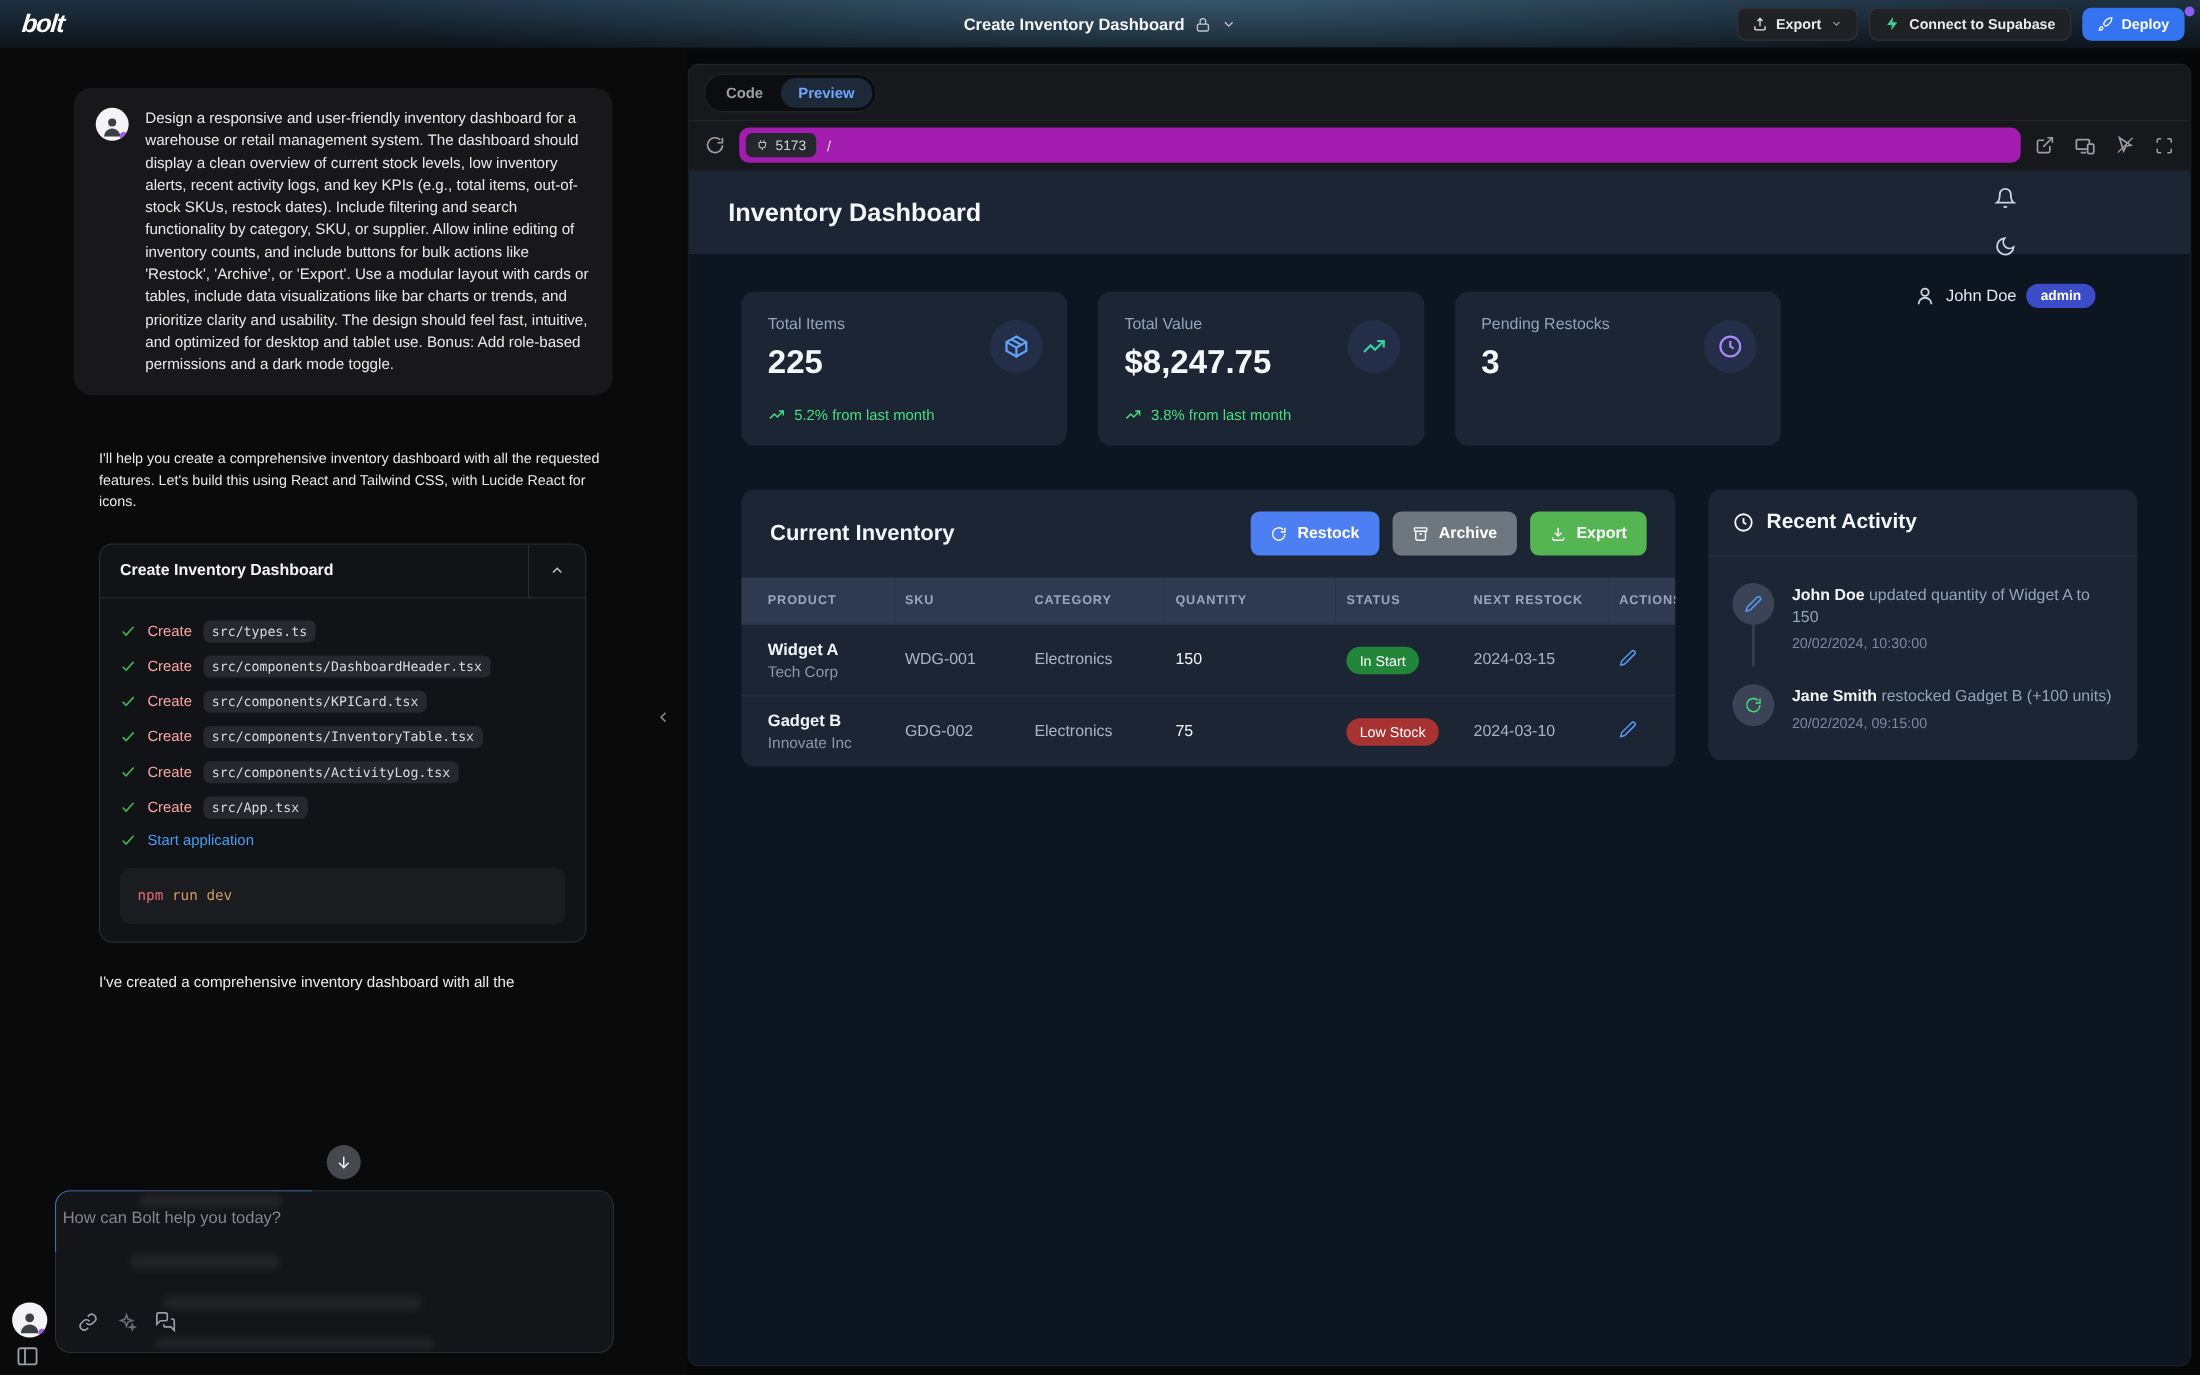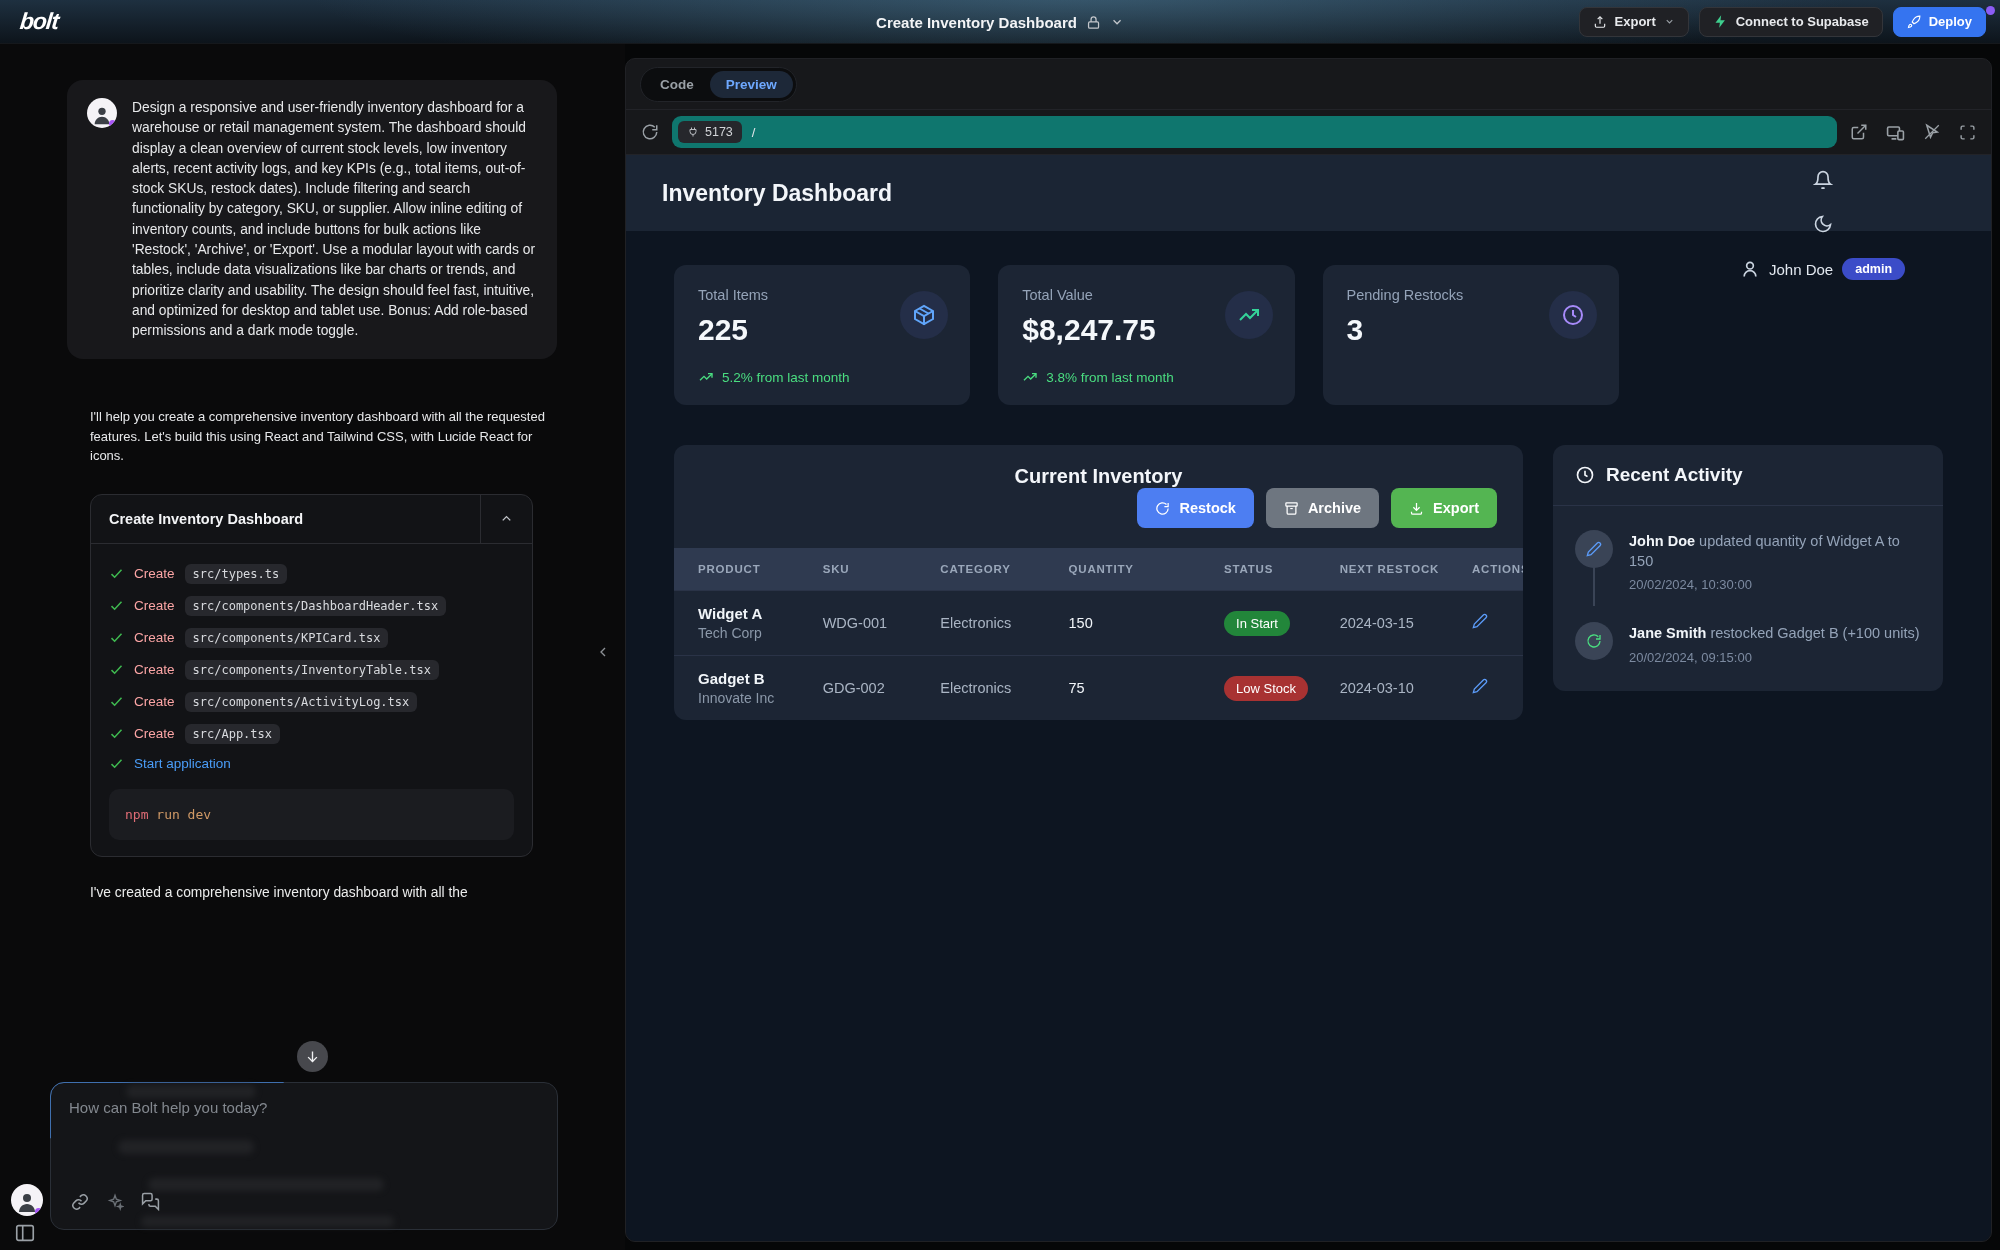--- a/index.html
+++ b/index.html
@@ -59,21 +59,21 @@
   .ai-outro { margin:26px 68px 0 90px; font-size:13.8px; line-height:1.5; color:#eceded; }
 
   .scroll-btn { position:absolute; left:297px; bottom:178px; width:31px; height:31px;
     border-radius:50%; background:#47484d; display:flex; align-items:center;
     justify-content:center; cursor:pointer; z-index:4; }
 
   .chat-input { position:absolute; left:50px; bottom:20px; width:508px; height:148px;
     background:#141518; border:1px solid #2a2f37; border-radius:14px; z-index:3; }
   .chat-input::before { content:""; position:absolute; inset:-1px; border-radius:14px;
     border:1px solid #3f6fae; clip-path:polygon(0 0,46% 0,46% 38%,0 38%); pointer-events:none; }
-  .chat-input textarea { position:absolute; left:18px; top:16px; width:440px; height:60px;
+  .chat-input textarea { position:absolute; left:6px; top:16px; width:440px; height:60px;
     background:transparent; border:none; outline:none; resize:none; color:#d6d8db;
     font-family:"Liberation Sans", sans-serif; font-size:15px; }
   .chat-input textarea::placeholder { color:#83888f; }
   .input-icons { position:absolute; left:20px; bottom:18px; display:flex; gap:17px; }
   .blur-blob { position:absolute; background:#242528; border-radius:7px;
     filter:blur(3px); opacity:.85; }
 
   .rail-avatar { position:absolute; left:11px; bottom:34px; }
   .rail-panel { position:absolute; left:14px; bottom:6px; cursor:pointer; }
 
@@ -84,21 +84,21 @@
   .preview-panel { flex:1; margin:14px 8px 8px 0; background:#17181b; border-radius:10px;
     overflow:hidden; display:flex; flex-direction:column; border:1px solid #202125; }
   .tabs-row { height:50px; display:flex; align-items:center; padding:0 14px; }
   .tab-group { display:flex; align-items:center; background:#0c0d0f; border:1px solid #222429;
     border-radius:999px; padding:3px; }
   .tab { padding:6px 16px; font-size:13.5px; font-weight:600; color:#9aa0a6;
     border-radius:999px; cursor:pointer; }
   .tab.active { background:#1d2838; color:#6ea8fe; }
   .url-row { height:46px; display:flex; align-items:center; gap:13px; padding:0 15px;
     border-top:1px solid #222328; border-bottom:1px solid #222328; }
-  .url-bar { flex:1; height:32px; background:#0f766e; border-radius:9px; display:flex;
+  .url-bar { flex:1; height:32px; background:#a21caf; border-radius:9px; display:flex;
     align-items:center; gap:10px; padding:0 6px; }
   .port-badge { display:flex; align-items:center; gap:6px; background:#26272c;
     border-radius:6px; padding:4px 9px; font-size:12.5px; color:#d2d4d8; }
   .url-path { font-size:13px; color:#e5e7eb; }
   .url-icons { display:flex; align-items:center; gap:18px; color:#9aa0a6; }
 
   
   .app { flex:1; background:#0d1521; overflow:hidden; }
   .app-header { height:76px; background:#1b2534; display:flex; align-items:center;
     padding:0 36px; }
@@ -121,21 +121,21 @@
   .kpi-label { font-size:14.5px; color:#94a3b8; }
   .kpi-value { margin-top:10px; font-size:30px; font-weight:700; color:#f5f8fb; }
   .kpi-trend { position:absolute; left:24px; bottom:20px; display:flex; align-items:center;
     gap:8px; font-size:13.5px; }
   .trend-up { color:#4ade80;text-align:center; } .trend-down { color:#f06a6a; }
   .kpi-icon-circle { position:absolute; right:22px; top:26px; width:48px; height:48px;
     border-radius:50%; background:#242e48; display:flex; align-items:center; justify-content:center; }
 
   .lower-grid { display:grid; grid-template-columns:1fr 390px; gap:30px; margin-top:40px; }
   .inv-card { background:#1c2534; border-radius:12px; overflow:hidden; align-self:start; }
-  .inv-head { display:flex; align-items:center; padding:20px 26px;flex-direction:column; }
+  .inv-head { display:flex; align-items:center; padding:20px 26px; }
   .inv-title { font-size:20px; font-weight:700; color:#f3f6fa; }
   .inv-actions { margin-left:auto; display:flex; gap:12px; }
   .act-btn { display:flex; align-items:center; gap:9px; height:40px; padding:0 18px;
     border:none; border-radius:8px; font-family:"Liberation Sans", sans-serif;
     font-size:14.5px; font-weight:600; color:#fff; cursor:pointer; }
   .act-btn.restock { background:#4d7ef2; }
   .act-btn.archive { background:#6e7680; }
   .act-btn.export  { background:#54b552; }
   table.inv { width:100%; border-collapse:collapse; table-layout:fixed; }
   table.inv thead tr { background:#2f3a50; }

